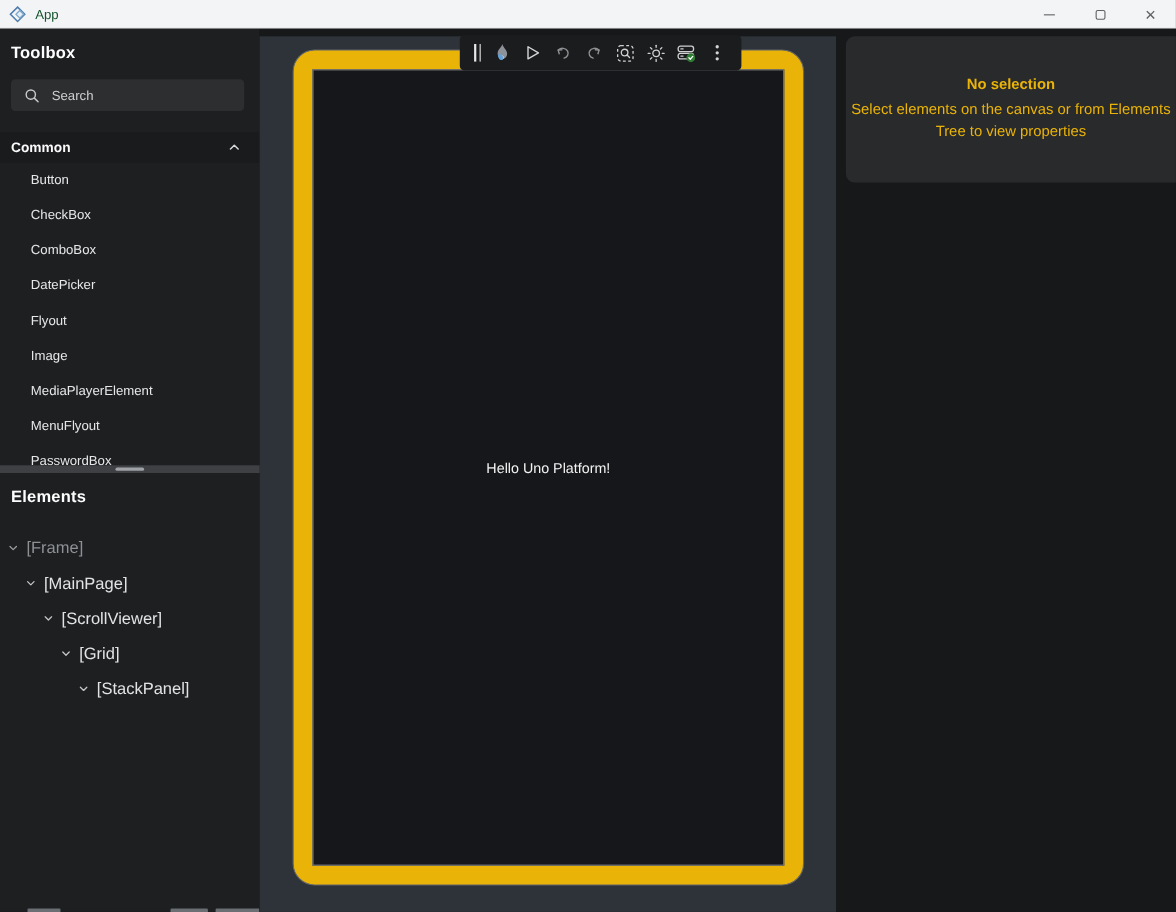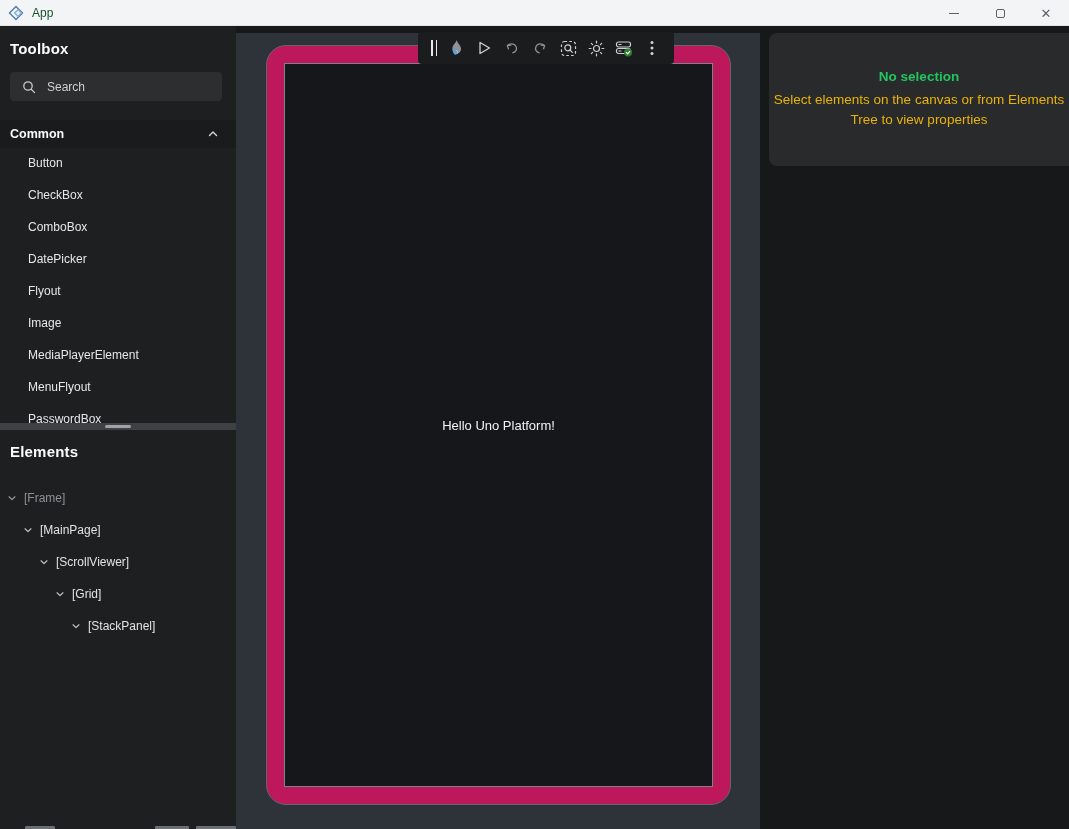--- a/index.html
+++ b/index.html
@@ -56,32 +56,32 @@
   .splitter {
     position:absolute; left:0; top:397px; width:236px; height:7px;
     background:#3e4044; z-index:3; cursor:row-resize;
   }
   .splitter-grip {
     position:absolute; left:105px; top:2px; width:26px; height:3px;
     background:#9fa3a8; border-radius:2px;
   }
   .elements-header { top:417px; }
   .elements-tree { position:absolute; left:0; top:456px; width:236px; }
-  .tree-row { height:32px; display:flex; align-items:center; gap:6px; font-size:12px; color:#e2e3e4; cursor:default; }
+  .tree-row { height:32px; display:flex; align-items:center; gap:6px; font-size:15px; color:#e2e3e4; cursor:default; }
   .tree-chevron { width:12px; height:12px; flex:0 0 12px; display:flex; align-items:center; justify-content:center; }
   .tree-row.dim .tree-label { color:#8e9093; }
   .clipped-row { position:absolute; left:0; bottom:0; width:236px; height:7px; overflow:hidden; }
   .clipped-row i { position:absolute; bottom:-1px; height:4px; background:#6b6e72; border-radius:1px; display:block; }
 
   
   .canvas-area { position:absolute; left:236px; top:26px; width:524px; height:803px; background:#17181a; }
   .canvas-viewport { position:absolute; left:0; top:7px; right:0; bottom:0; background:#2d3338; }
   .device-frame {
     position:absolute; left:30px; top:12px; width:465px; height:760px;
-    background:#be185d; border:1px solid #63666b; border-radius:20px;
+    background:#eab308; border:1px solid #63666b; border-radius:20px;
   }
   .device-screen {
     position:absolute; left:17px; top:17px; right:17px; bottom:17px;
     background:#16171a; border:1px solid #7e8185;
     display:flex; align-items:center; justify-content:center;
   }
   .hello-text { color:#f2f2f2; font-size:13px; }
 
   
   .toolbar {
@@ -95,21 +95,21 @@
   .handle-bars span { width:1.5px; height:16px; background:#e8e8e8; display:block; }
 
   
   .right-panel { position:absolute; left:760px; top:26px; width:309px; height:803px; background:#17181a; }
   .no-selection-card {
     position:absolute; left:9px; top:7px; right:0; height:133px;
     background:#292a2c; border-radius:8px 0 0 8px;
     display:flex; flex-direction:column; align-items:center; justify-content:center;
     padding:0 2px; text-align:center;
   }
-  .card-title { font-size:13.5px; font-weight:bold; color:#22c55e; margin-bottom:6px; }
+  .card-title { font-size:13.5px; font-weight:bold; color:#eab308; margin-bottom:6px; }
   .card-message { font-size:13.5px; color:#eab308; line-height:20px; max-width:296px; }
 </style>
 </head>
 <body>
 
 <div class="titlebar">
   <svg class="app-icon" viewBox="0 0 16 16">
     <polygon points="8,1.5 14.5,8 8,14.5 1.5,8" fill="none" stroke="#4c7dad" stroke-width="1.4"></polygon>
     <polygon points="10,4.5 13.5,8 10,11.5 6.5,8" fill="#e7eef5" stroke="#7fa9cc" stroke-width="1.2"></polygon>
   </svg>

